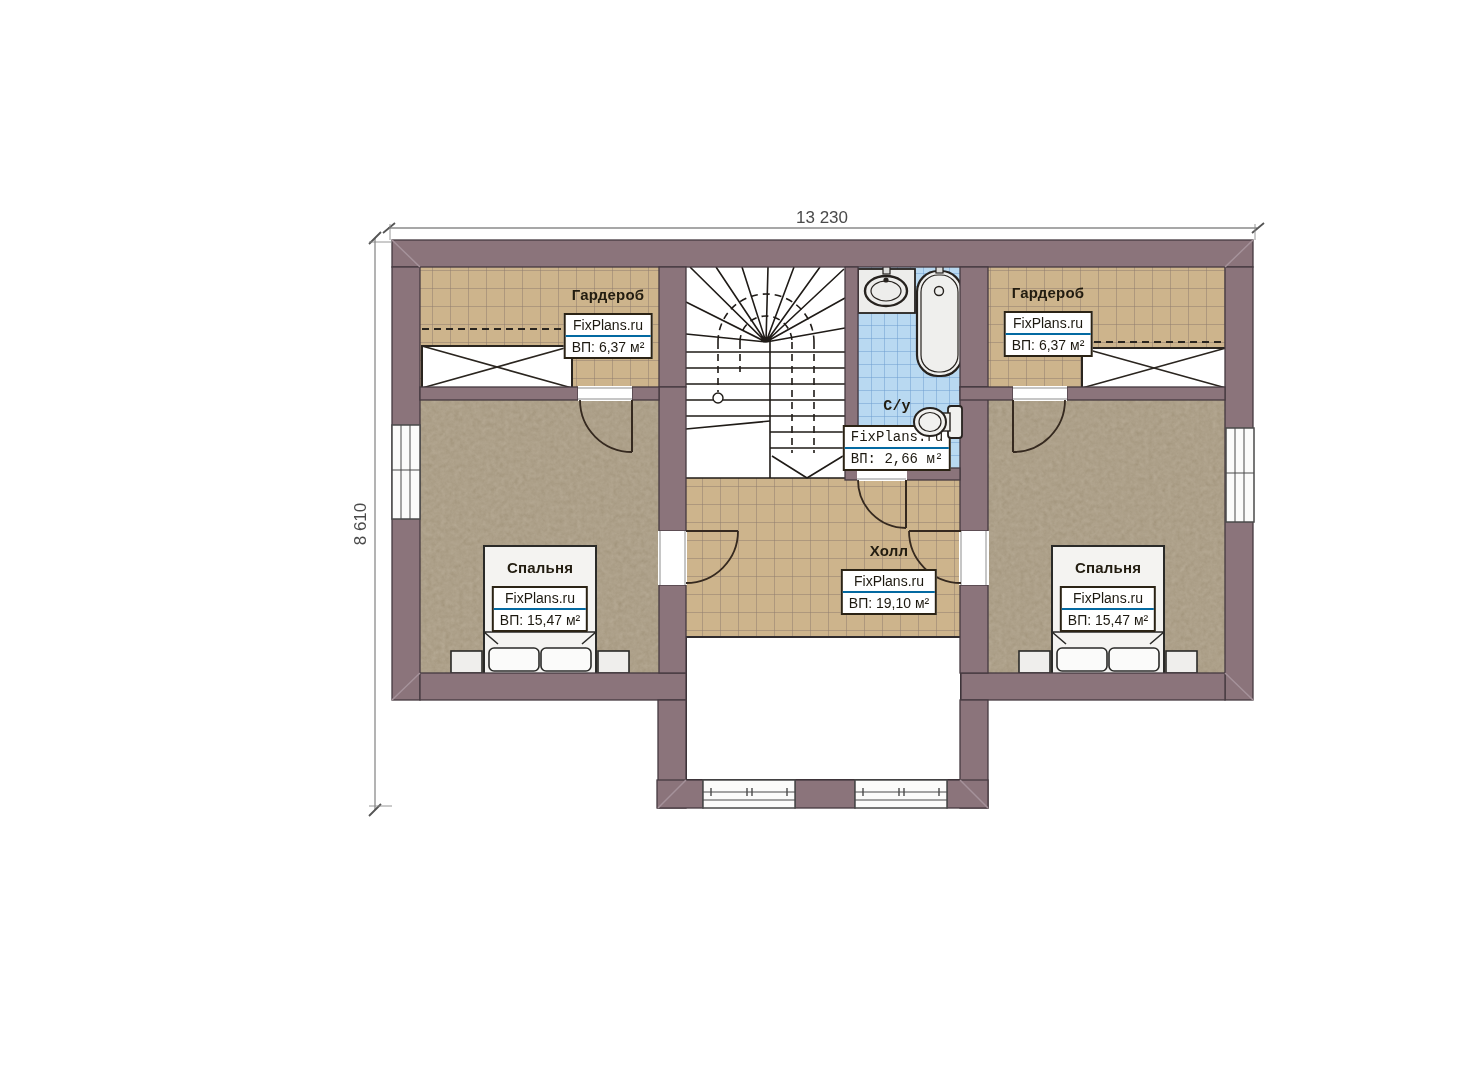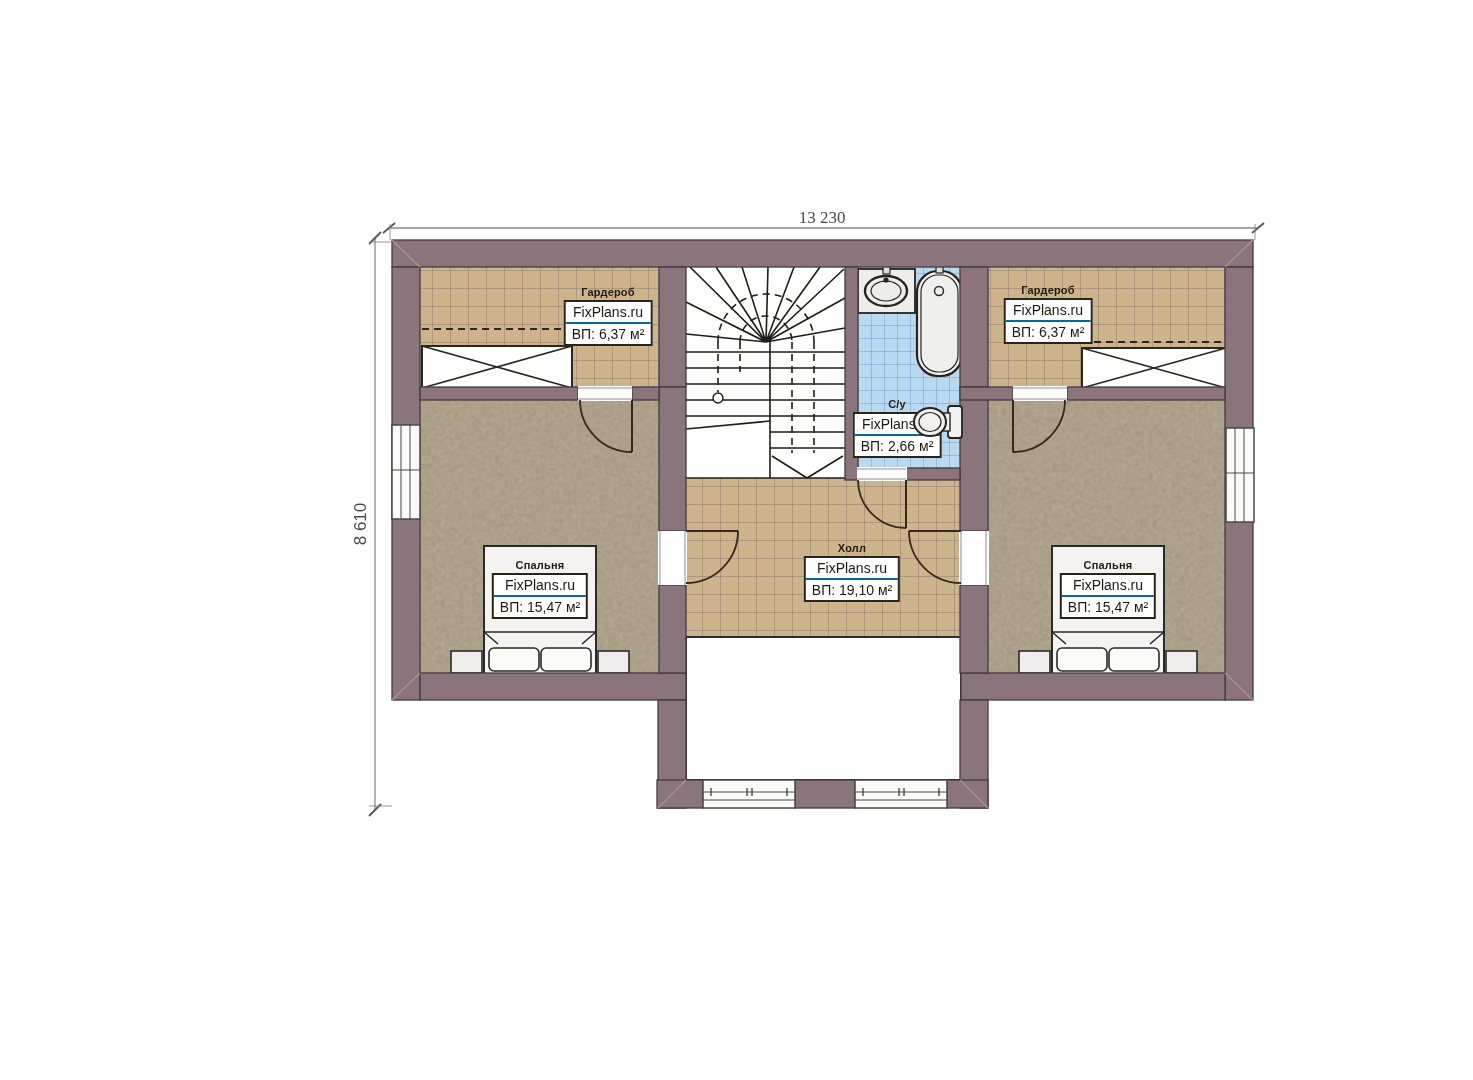--- a/index.html
+++ b/index.html
@@ -2,28 +2,28 @@
 <html><head>
 <meta charset="utf-8">
 <style>
   html,body{margin:0;padding:0;background:#ffffff;}
   #stage{position:relative;width:1473px;height:1080px;background:#ffffff;overflow:hidden;
          font-family:"Liberation Sans",sans-serif;}
   #plan-svg{position:absolute;left:0;top:0;z-index:0;}
   #toilet-svg{position:absolute;left:900px;top:400px;z-index:3;}
   .room-label{position:absolute;transform:translateX(-50%);display:flex;flex-direction:column;
               align-items:center;z-index:2;}
-  .room-title{font-size:11px;font-weight:bold;color:#221c10;white-space:nowrap;margin-bottom:2px;
+  .room-title{font-size:15px;font-weight:bold;color:#221c10;white-space:nowrap;margin-bottom:2px;
               letter-spacing:.2px;}
   .label-box{background:#ffffff;border:2px solid #2b2315;text-align:center;color:#1d1910;
-             font-size:14px;}
+             font-size:14px;margin-top:8px;}
   .label-box .row{padding:0 6px;line-height:20px;white-space:nowrap;}
   .label-box .row + .row{border-top:2px solid #0369a1;}
   .dim-label{position:absolute;font-size:17px;color:#4a4a4a;z-index:2;white-space:nowrap;}
-  #dim-top-label{transform:translateX(-50%);font-family:Liberation Serif, serif;}
+  #dim-top-label{transform:translateX(-50%);}
   #dim-left-label{transform:translate(-50%,-50%) rotate(-90deg);}
 </style>
 </head>
 <body>
 
 <div id="stage">
 
   <svg id="plan-svg" width="1473" height="1080" viewBox="0 0 1473 1080">
     <defs>
       <pattern id="tanTile" width="18" height="18" patternUnits="userSpaceOnUse">
@@ -235,29 +235,29 @@
   </div>
 
   <div class="room-label" style="left:1048px;top:284px;">
     <div class="room-title">Гардероб</div>
     <div class="label-box">
       <div class="row">FixPlans.ru</div>
       <div class="row">ВП: 6,37 м²</div>
     </div>
   </div>
 
-  <div class="room-label" style="left:897px;top:398px;">
+  <div class="room-label" style="left:897px;top:398px;font-family:Liberation Mono, monospace;">
     <div class="room-title">С/у</div>
     <div class="label-box">
       <div class="row">FixPlans.ru</div>
       <div class="row">ВП: 2,66 м²</div>
     </div>
   </div>
 
-  <div class="room-label" style="left:852px;top:542px;">
+  <div class="room-label" style="left:889px;top:542px;">
     <div class="room-title">Холл</div>
     <div class="label-box">
       <div class="row">FixPlans.ru</div>
       <div class="row">ВП: 19,10 м²</div>
     </div>
   </div>
 
   <div class="room-label" style="left:540px;top:559px;">
     <div class="room-title">Спальня</div>
     <div class="label-box">

